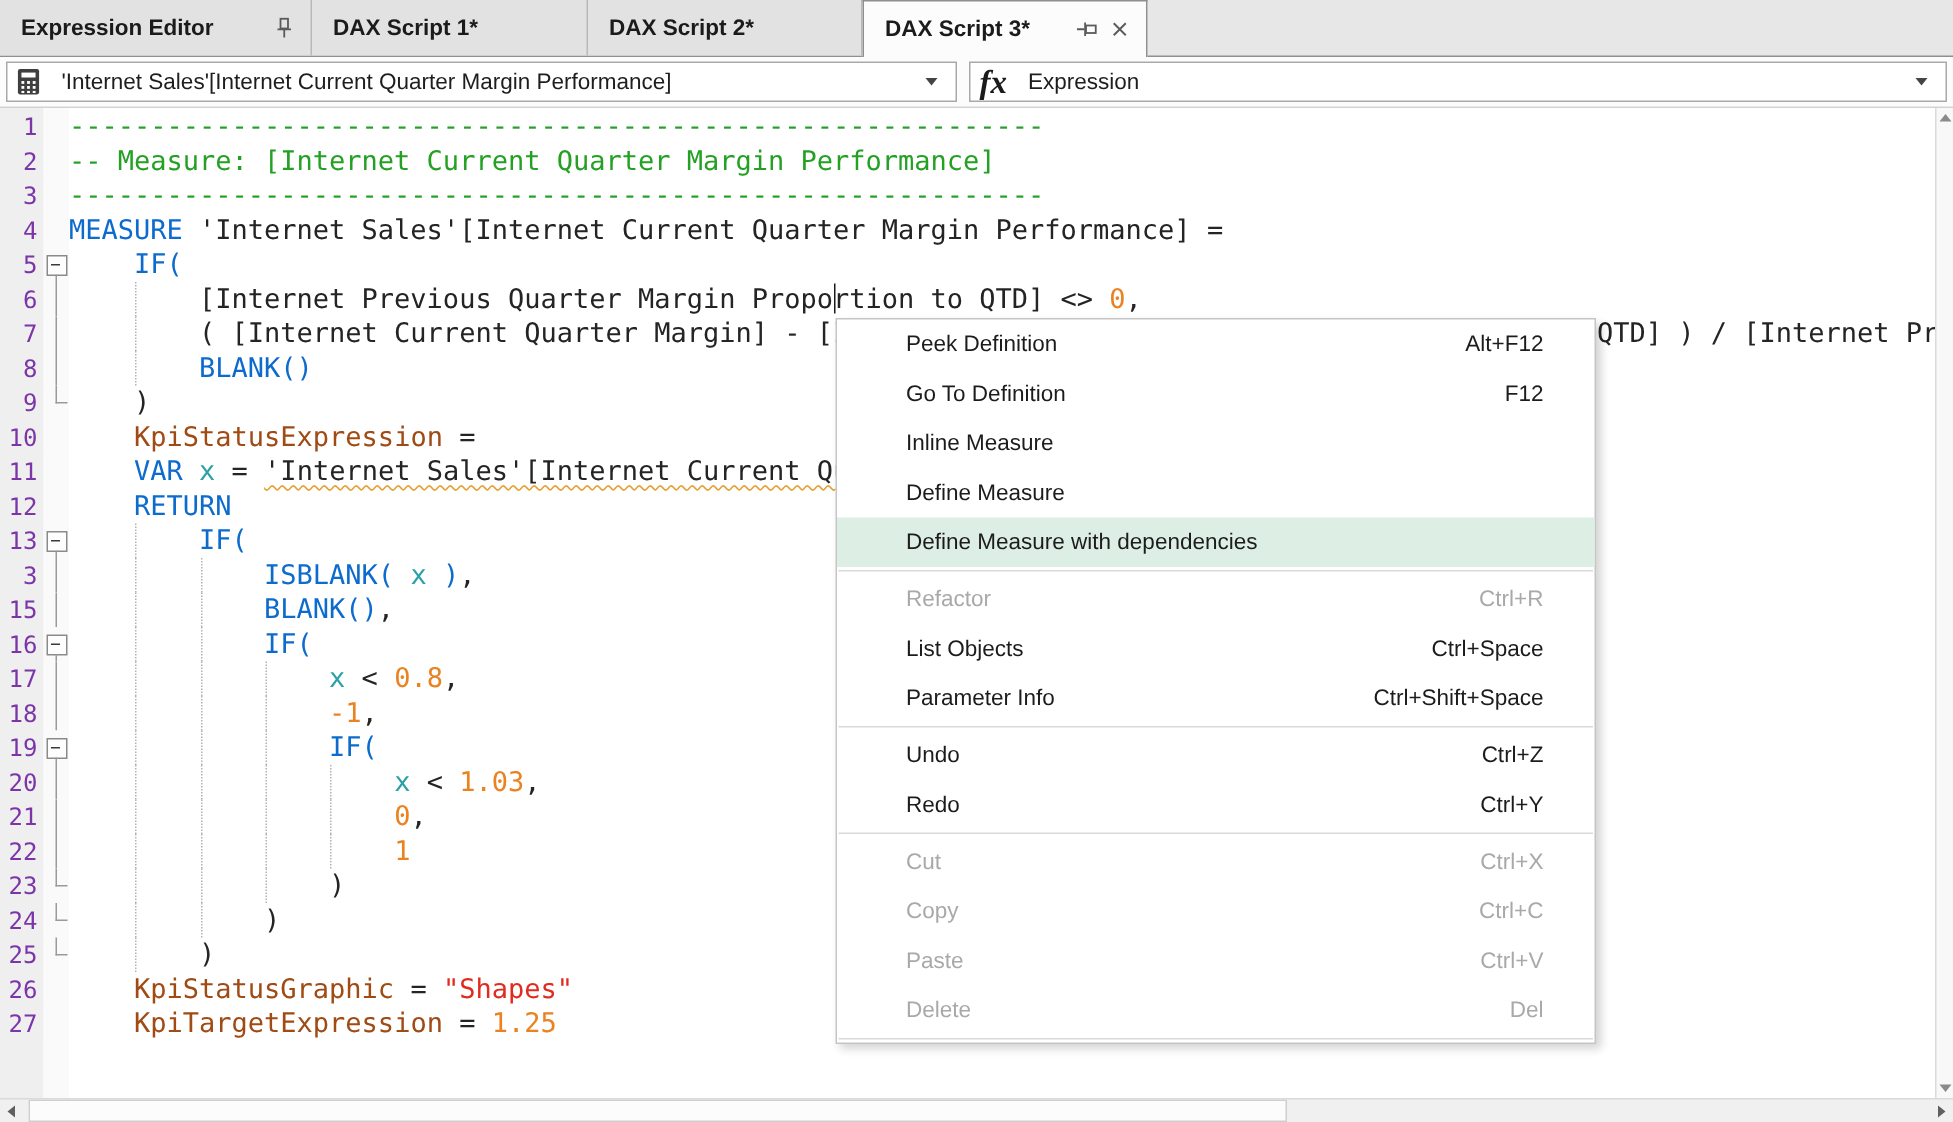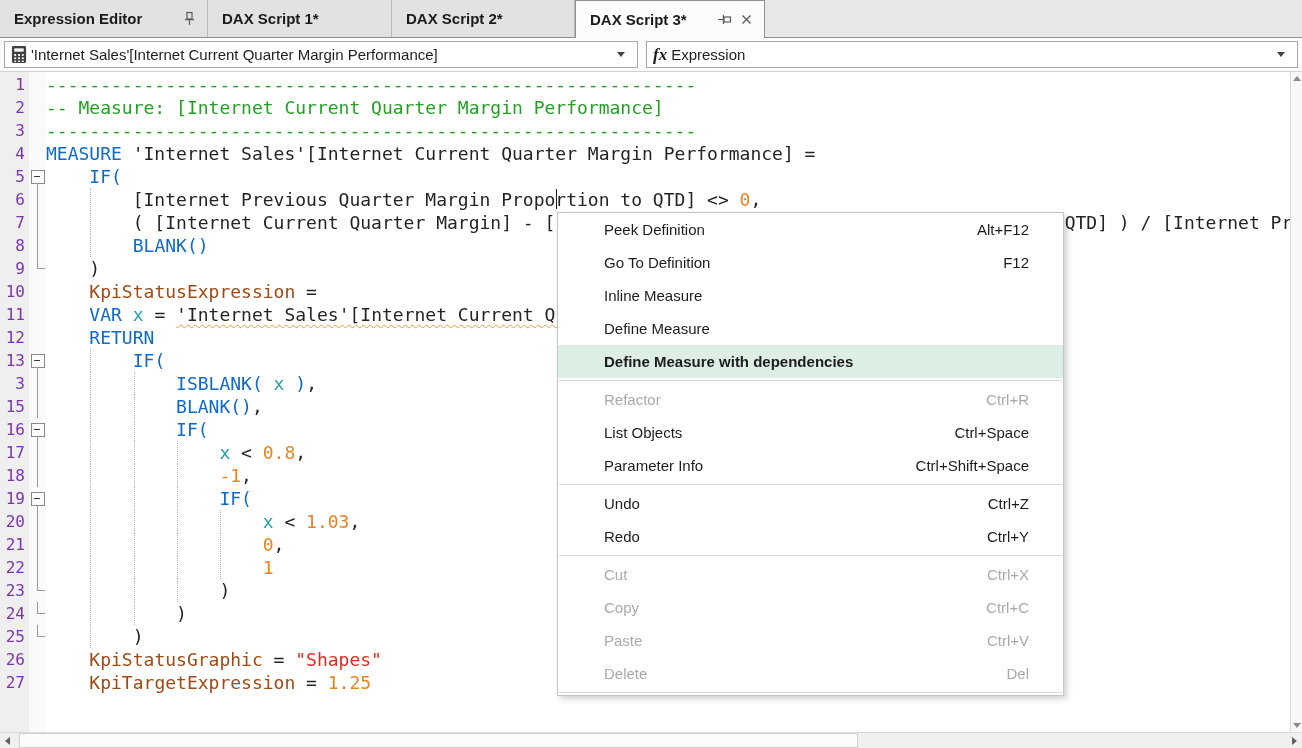--- a/index.html
+++ b/index.html
@@ -21,29 +21,29 @@
   .tab.active { background:#fcfcfc; height:38px; z-index:4;
                 border:1px solid #8f8f8f; border-bottom:none; }
   .tab-icon { display:inline-flex; align-items:center; justify-content:center; width:16px; height:16px; }
   .tab-icon.pin-horizontal-icon svg { transform:rotate(90deg); }
 
   
   .toolbar { position:absolute; left:0; top:38px; width:1302px; height:34px;
              background:#fcfcfc; border-bottom:1px solid #d2d2d2; z-index:3; }
   .combo { position:absolute; top:3px; height:27px; background:#fff;
            border:1px solid #a9a9a9; display:flex; align-items:center;
-           font-size:15px; color:#1e1e1e; padding:0 6px; gap:4px; }
+           font-size:15px; color:#1e1e1e; padding:0 6px; gap:14px; }
   .combo.measure { left:4px; width:634px; }
   .combo.property { left:646px; width:652px; }
   .combo .value { white-space:nowrap; overflow:hidden; }
   .chevron-down { margin-left:auto; width:0; height:0; flex:none;
                   border-left:4px solid transparent; border-right:4px solid transparent;
                   border-top:5px solid #444; margin-right:6px; }
   .fx-glyph { font-family:"Liberation Serif", serif; font-style:italic; font-weight:bold;
-              font-size:17px; color:#1a1a1a; }
+              font-size:22px; color:#1a1a1a; }
 
   
   .editor { position:absolute; left:0; top:72px; width:1302px; height:660px;
             background:#fff; overflow:hidden; }
   .gutter-bg   { position:absolute; left:0; top:0; width:29px; height:660px; background:#efefef; }
   .foldmargin-bg { position:absolute; left:29px; top:0; width:17px; height:660px; background:#fafafa; }
   .code-rows { position:absolute; left:0; top:1px; width:1291px; }
   .row { position:relative; height:23px; display:flex; }
   .ln { flex:none; width:29px; text-align:right; padding-right:4px;
         font-family:"DejaVu Sans Mono", monospace; font-size:16px; line-height:23px;
@@ -78,21 +78,21 @@
   .hs-right { right:5px; border-left:5px solid #5f5f5f; }
   .hs-thumb { position:absolute; left:19px; top:0; width:839px; height:15px;
               background:#fcfcfc; border:1px solid #cfcfcf; }
 
   
   .context-menu { position:absolute; left:557px; top:212px; width:507px; background:#fff;
                   border:1px solid #c5c5c5; box-shadow:3px 3px 6px rgba(0,0,0,.18); z-index:10; }
   .menu-item { height:33px; display:flex; align-items:center;
                padding:0 34px 0 46px; font-size:15px; color:#1c1c1c; cursor:default; }
   .menu-item.disabled { color:#a9a9a9; }
-  .menu-item.highlighted { background:var(--c-hl,#ddeee4);font-weight:bold; }
+  .menu-item.highlighted { background:var(--c-hl,#ddeee4); }
   .mi-shortcut { margin-left:auto; white-space:nowrap; }
   .menu-sep { height:1px; background:#d9d9d9; margin:2px 1px; }
 </style>
 </head>
 <body>
 
 <div class="app">
 
   <div class="tabstrip" id="tabstrip">
       <div class="tab">

